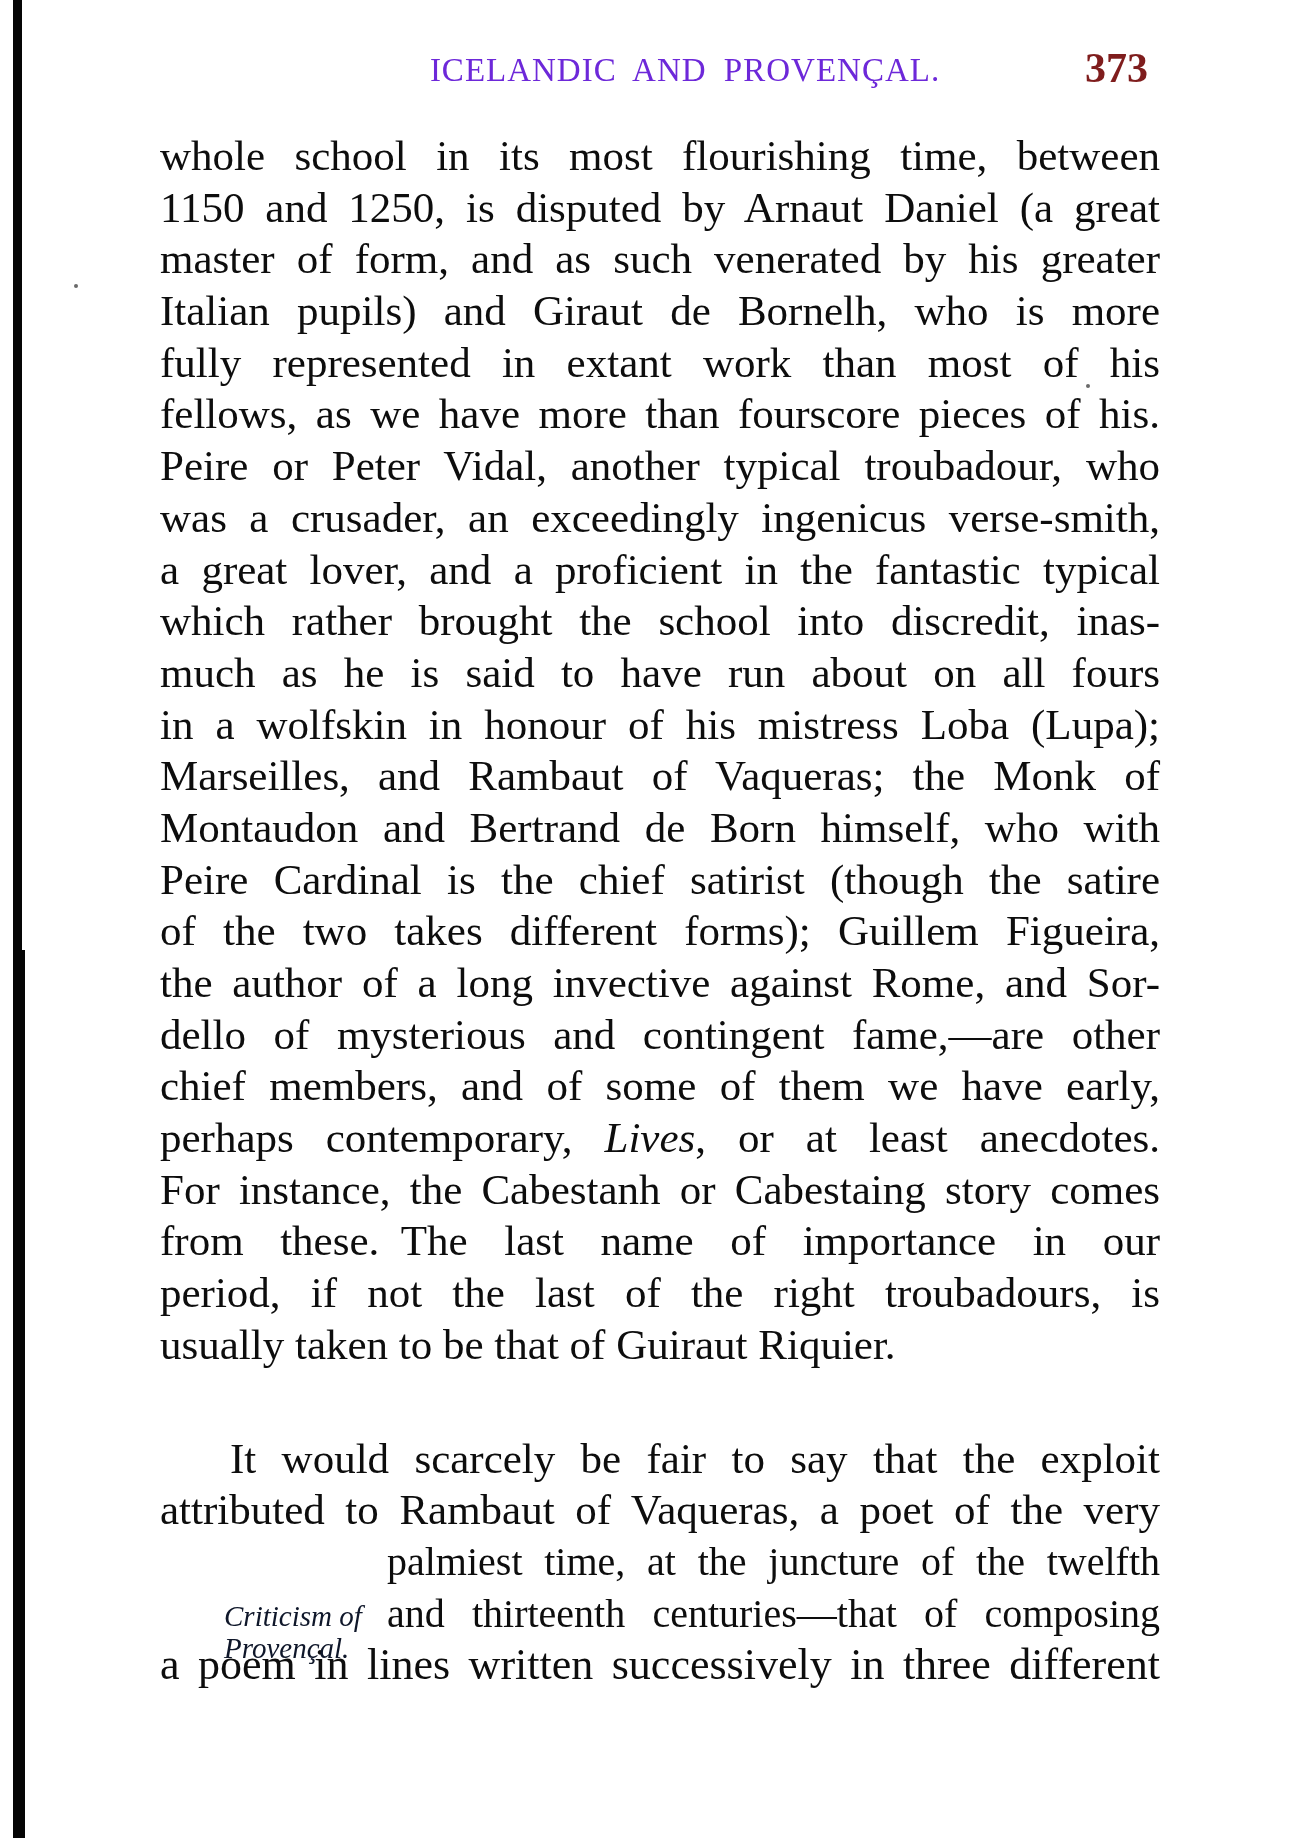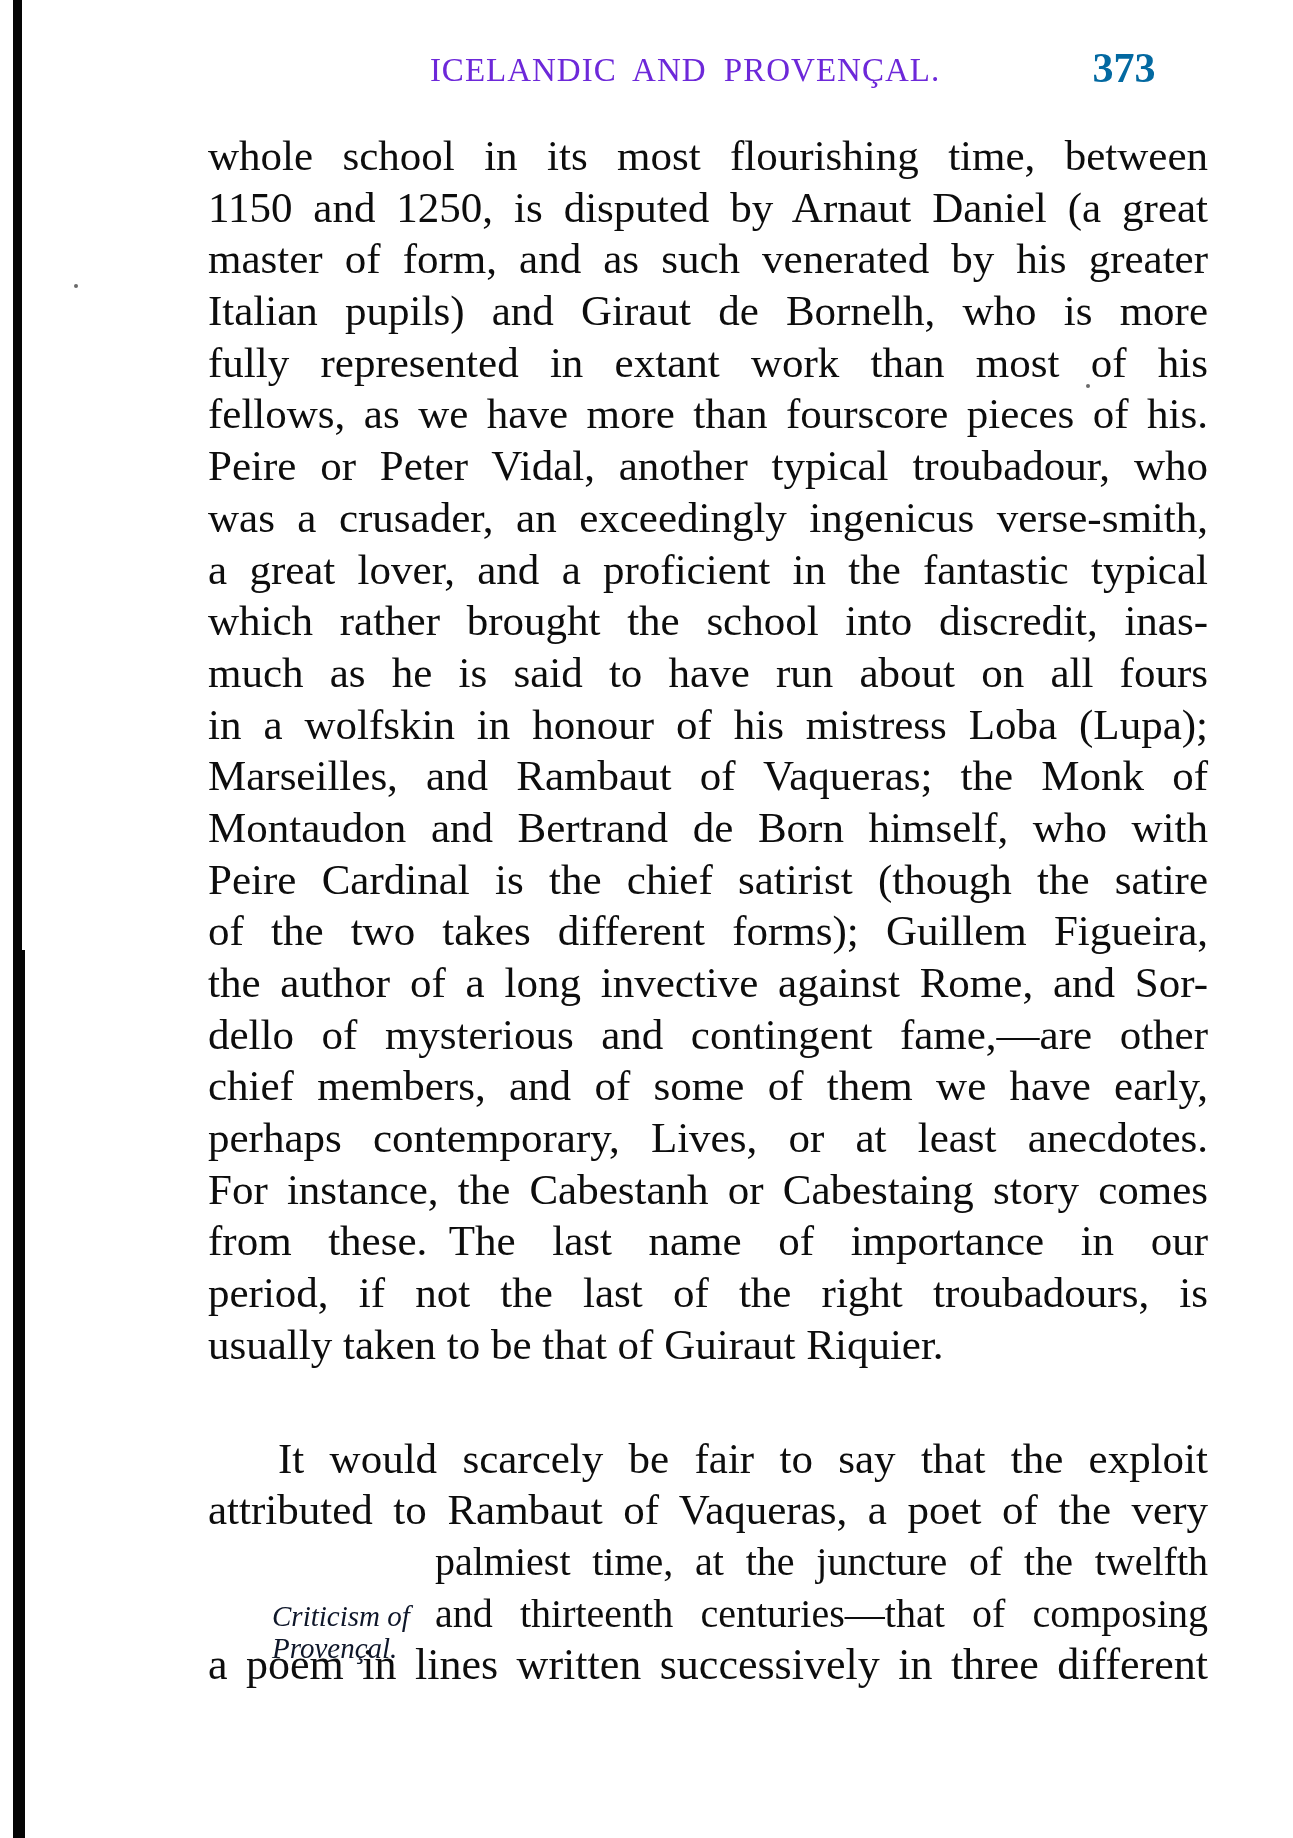--- a/index.html
+++ b/index.html
@@ -20,36 +20,36 @@
 
   
   .running-head{
     position:absolute;left:160px;top:52px;width:1000px;
     text-align:center;padding-left:50px;box-sizing:border-box;
     font-size:33px;letter-spacing:1px;word-spacing:8px;
     color:#6d28d9;
   }
   .page-num{
     position:absolute;left:1085px;top:44px;width:78px;
-    text-align:center;font-size:42px;font-weight:bold;color:#0369a1;
+    text-align:left;font-size:42px;font-weight:bold;color:#7f1d1d;
   }
 
   
-  .body-col{position:absolute;left:160px;top:130px;width:1000px;margin-left:48px;}
+  .body-col{position:absolute;left:160px;top:130px;width:1000px;}
   .line{
     height:51.7px;line-height:51.7px;
     font-size:43px;
     text-align:justify;
     text-align-last:justify;
     white-space:normal;
   }
   .line.flush{text-align-last:left;}
   .line.indent{padding-left:70px;}
   .para-space{height:62px;}
-  .it{}
+  .it{font-style:italic;}
 
   
   .note-row{position:relative;}
   .note-row .note-text{
     display:block;margin-left:227px;
     font-size:40px;line-height:51.7px;height:51.7px;
     text-align:justify;text-align-last:justify;
   }
   .margin-note{
     position:absolute;left:64px;top:1470px;width:160px;

